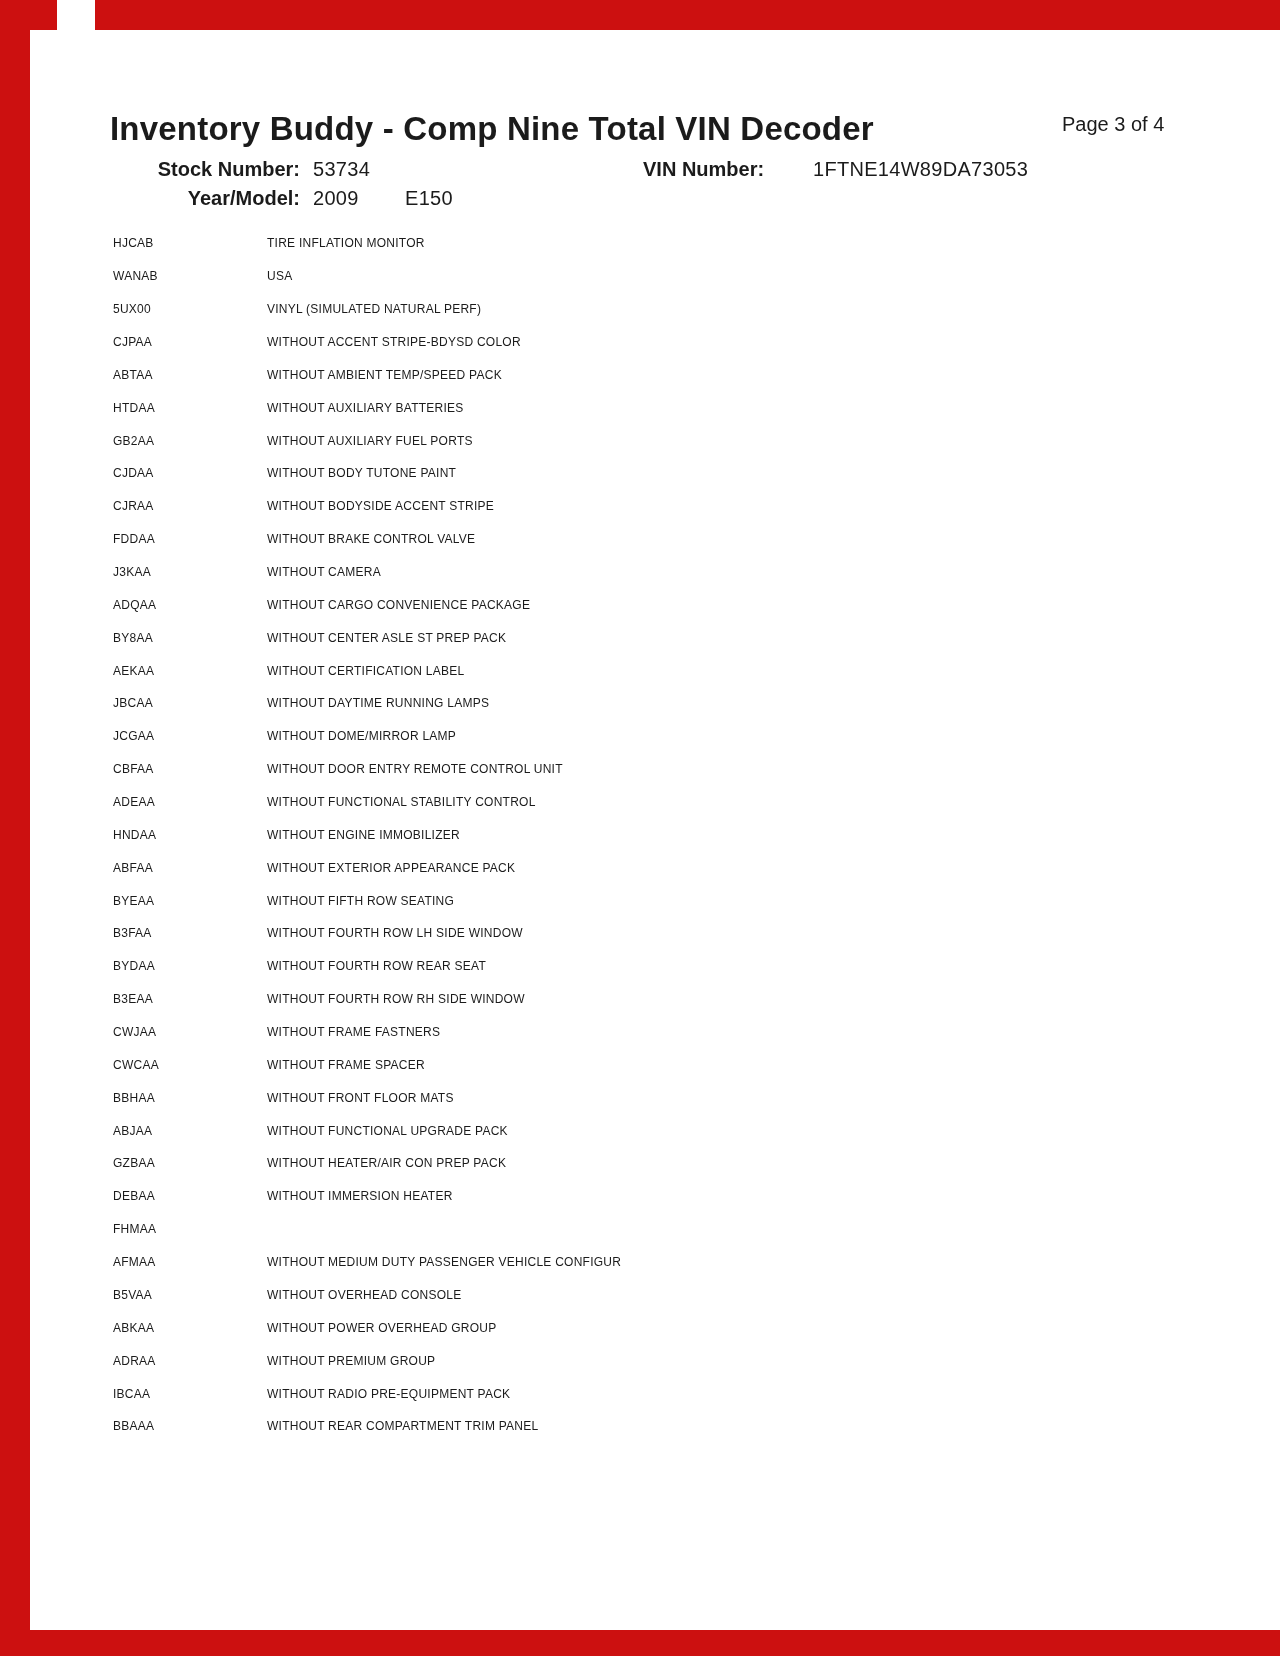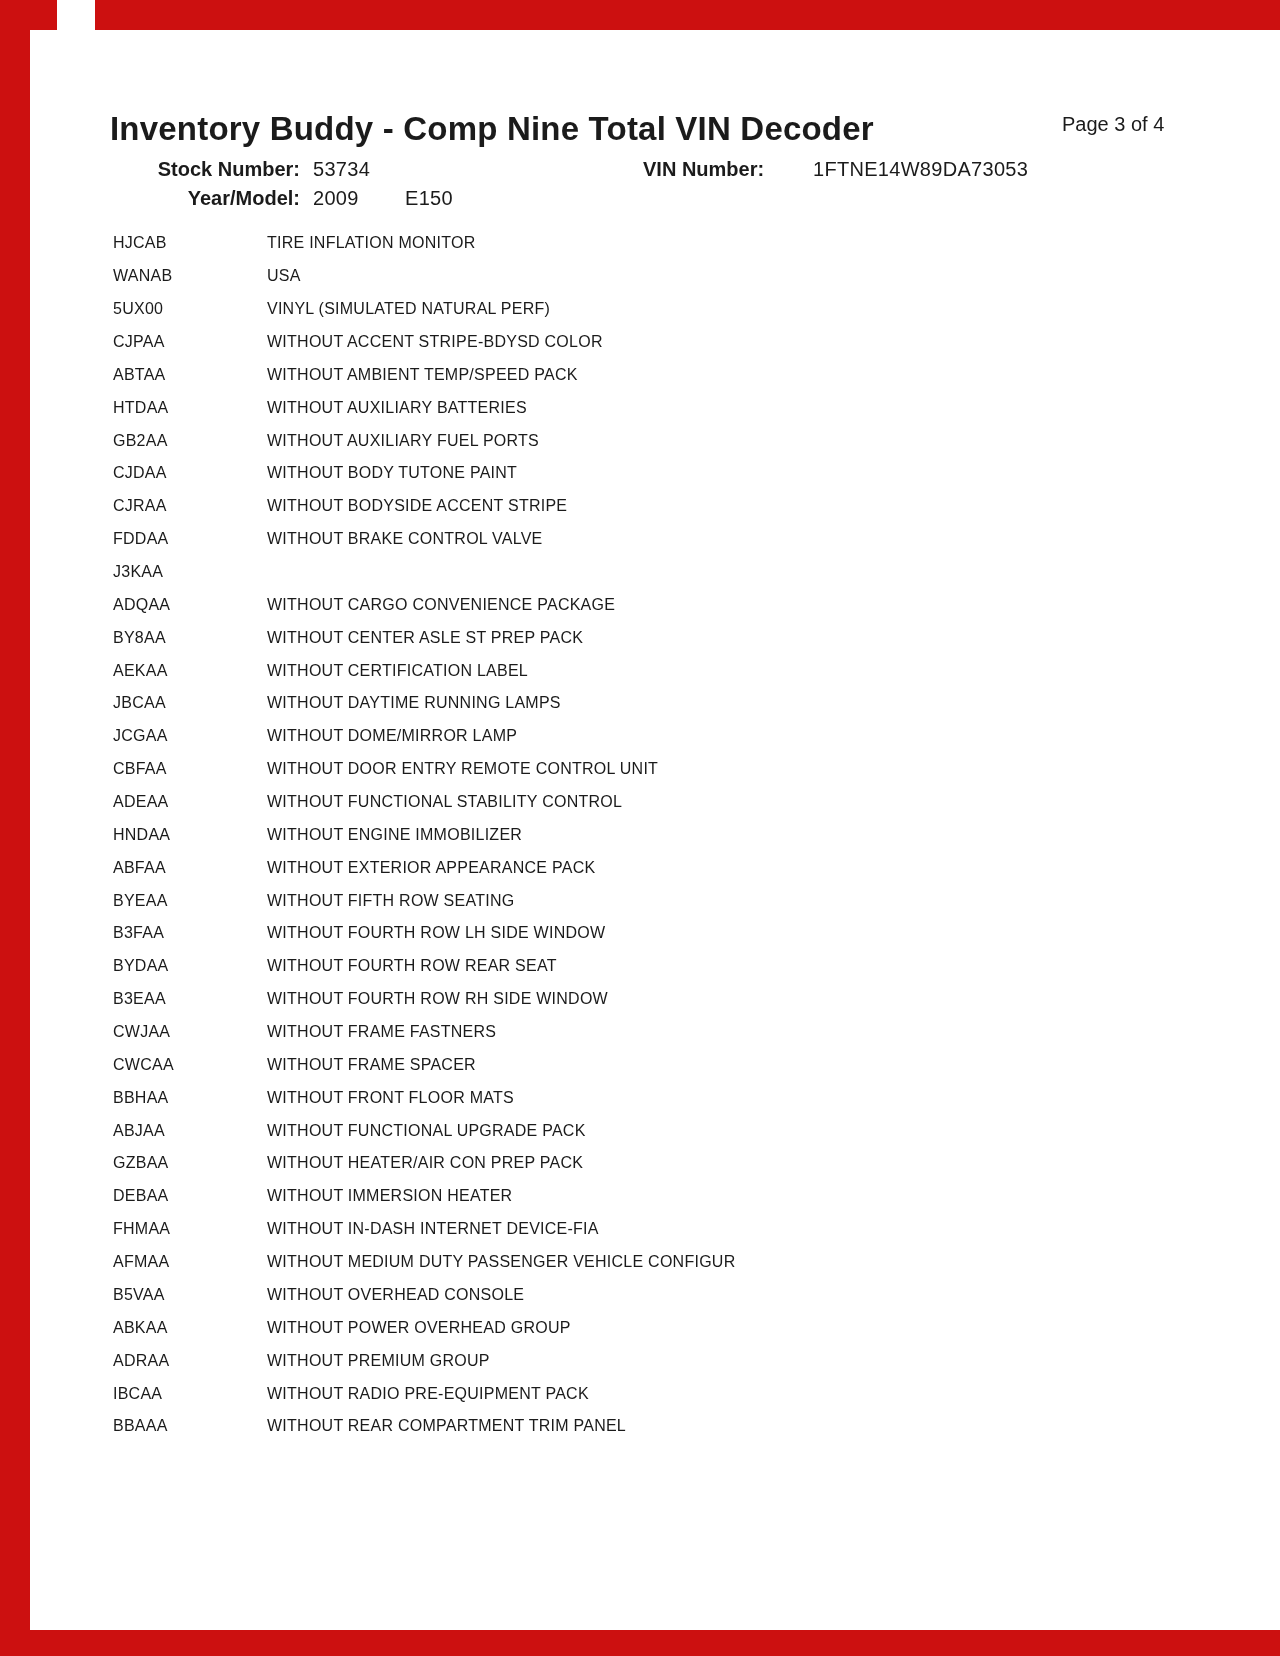--- a/index.html
+++ b/index.html
@@ -49,21 +49,21 @@
 
   .options-list {
     position: absolute;
     left: 113px; top: 227px;
     width: 1100px;
   }
   .option-row {
     display: flex;
     align-items: center;
     height: 32.87px;
-    font-size: 16px;
+    font-size: 12px;
     letter-spacing: 0.25px;
     white-space: nowrap;
   }
   .option-code { width: 154px; flex: 0 0 154px; }
   .option-desc { flex: 1; }
 </style>
 </head>
 <body style="background: rgb(255, 255, 255);">
 
 <div class="edge edge-top" style="background: rgb(204, 16, 16);">
@@ -133,20 +133,21 @@
     <span class="option-desc">WITHOUT BODYSIDE ACCENT STRIPE</span>
   </div>
 
   <div class="option-row">
     <span class="option-code">FDDAA</span>
     <span class="option-desc">WITHOUT BRAKE CONTROL VALVE</span>
   </div>
 
   <div class="option-row">
     <span class="option-code">J3KAA</span>
+    <span class="option-desc">WITHOUT CAMERA</span>
   </div>
 
   <div class="option-row">
     <span class="option-code">ADQAA</span>
     <span class="option-desc">WITHOUT CARGO CONVENIENCE PACKAGE</span>
   </div>
 
   <div class="option-row">
     <span class="option-code">BY8AA</span>
     <span class="option-desc">WITHOUT CENTER ASLE ST PREP PACK</span>
@@ -232,21 +233,20 @@
     <span class="option-desc">WITHOUT HEATER/AIR CON PREP PACK</span>
   </div>
 
   <div class="option-row">
     <span class="option-code">DEBAA</span>
     <span class="option-desc">WITHOUT IMMERSION HEATER</span>
   </div>
 
   <div class="option-row">
     <span class="option-code">FHMAA</span>
-    <span class="option-desc">WITHOUT IN-DASH INTERNET DEVICE-FIA</span>
   </div>
 
   <div class="option-row">
     <span class="option-code">AFMAA</span>
     <span class="option-desc">WITHOUT MEDIUM DUTY PASSENGER VEHICLE CONFIGUR</span>
   </div>
 
 
   <div class="option-row">
     <span class="option-code">B5VAA</span>

